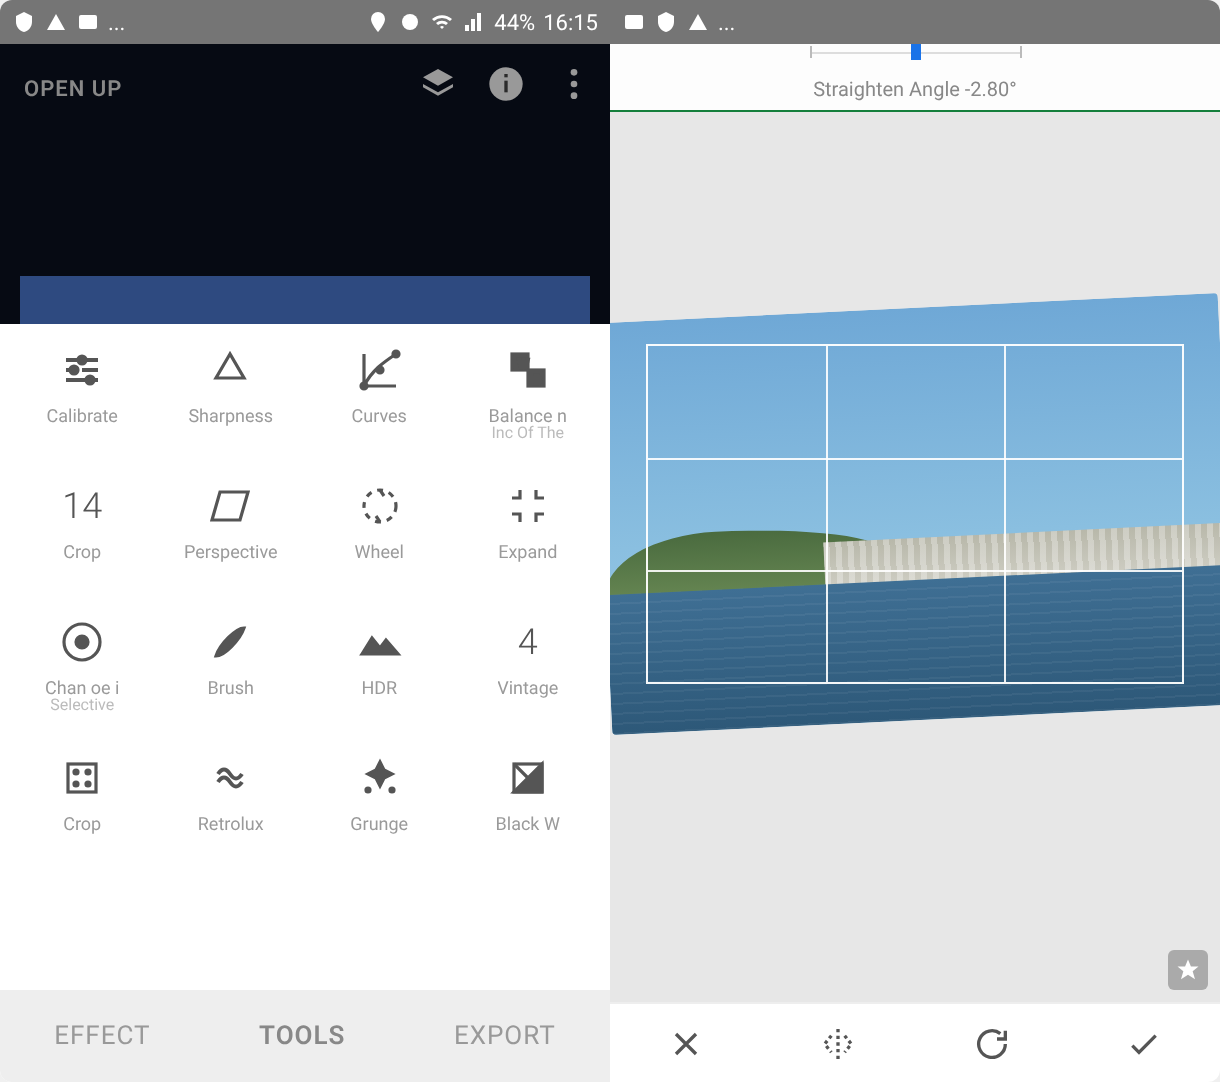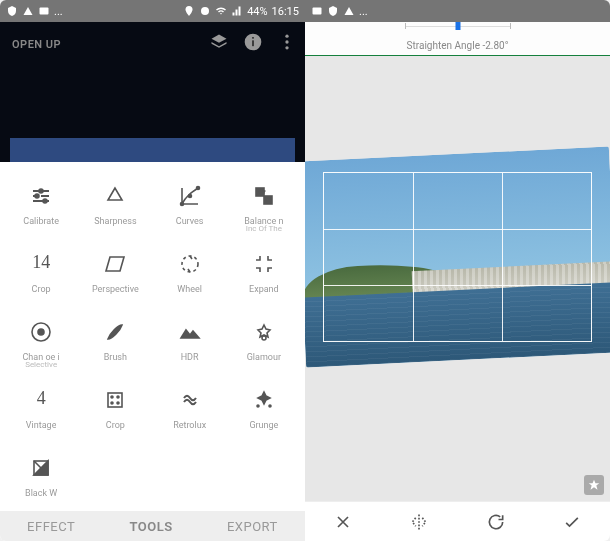--- a/index.html
+++ b/index.html
@@ -82,54 +82,53 @@
       background: #2e4a80;
     }
     .tools-panel {
       background: #fff;
       height: 349px;
       overflow: hidden;
     }
     .grid {
       display: grid;
       grid-template-columns: repeat(4, 1fr);
-      padding: 22px 4px 0 4px;
+      padding: 10px 4px 0 4px;
     }
     .tool {
       display: flex;
       flex-direction: column;
       align-items: center;
       justify-content: flex-start;
       height: 68px;
       color: #777;
     }
     .tool .ticon {
       width: 26px; height: 26px;
-      display: flex; justify-content: center;
+      display: flex; align-items: center; justify-content: center;
       margin-bottom: 6px;
-      font-family: Liberation Serif, serif;
     }
     .tool .ticon svg { width: 24px; height: 24px; fill: none; stroke: #555; stroke-width: 1.6; }
     .tool .tlabel {
       font-size: 9px;
       color: #9a9a9a;
       text-align: center;
       max-width: 64px;
       overflow: hidden;
       white-space: nowrap;
     }
     .tool .tlabel.sub {
       font-size: 8px;
       color: #bbb;
       margin-top: -2px;
     }
     .bottom-tabs {
       position: absolute;
       bottom: 0; left: 0; right: 0;
-      height: 30px;
+      height: 46px;
       background: #eee;
       display: flex;
       align-items: center;
       justify-content: space-around;
       font-size: 13px;
       color: #999;
       letter-spacing: .5px;
     }
     .bottom-tabs .tab.active { color: #888; font-weight: 600; }
     
@@ -447,29 +446,20 @@
             </div>
             <div class="tlabel">Brush</div>
           </div>
           <div class="tool">
             <div class="ticon">
               <svg viewBox="0 0 24 24">
                 <path d="M3 18l5-8 4 5 3-4 6 7z" fill="#555"></path>
               </svg>
             </div>
             <div class="tlabel">HDR</div>
-          </div>
-          <div class="tool">
-            <div class="ticon">
-              <svg viewBox="0 0 24 24">
-                <path d="M12 5l2 4 4 1-3 3 1 4-4-2-4 2 1-4-3-3 4-1z" stroke="#555" fill="none" stroke-width="1.6"></path>
-                <circle cx="12" cy="18" r="2" stroke="#555" fill="none"></circle>
-              </svg>
-            </div>
-            <div class="tlabel">Glamour</div>
           </div>
           <div class="tool">
             <div class="ticon">
               <span style="font-size:18px;color:#555;font-weight:300">4</span>
             </div>
             <div class="tlabel">Vintage</div>
           </div>
           <div class="tool">
             <div class="ticon">
               <svg viewBox="0 0 24 24">

